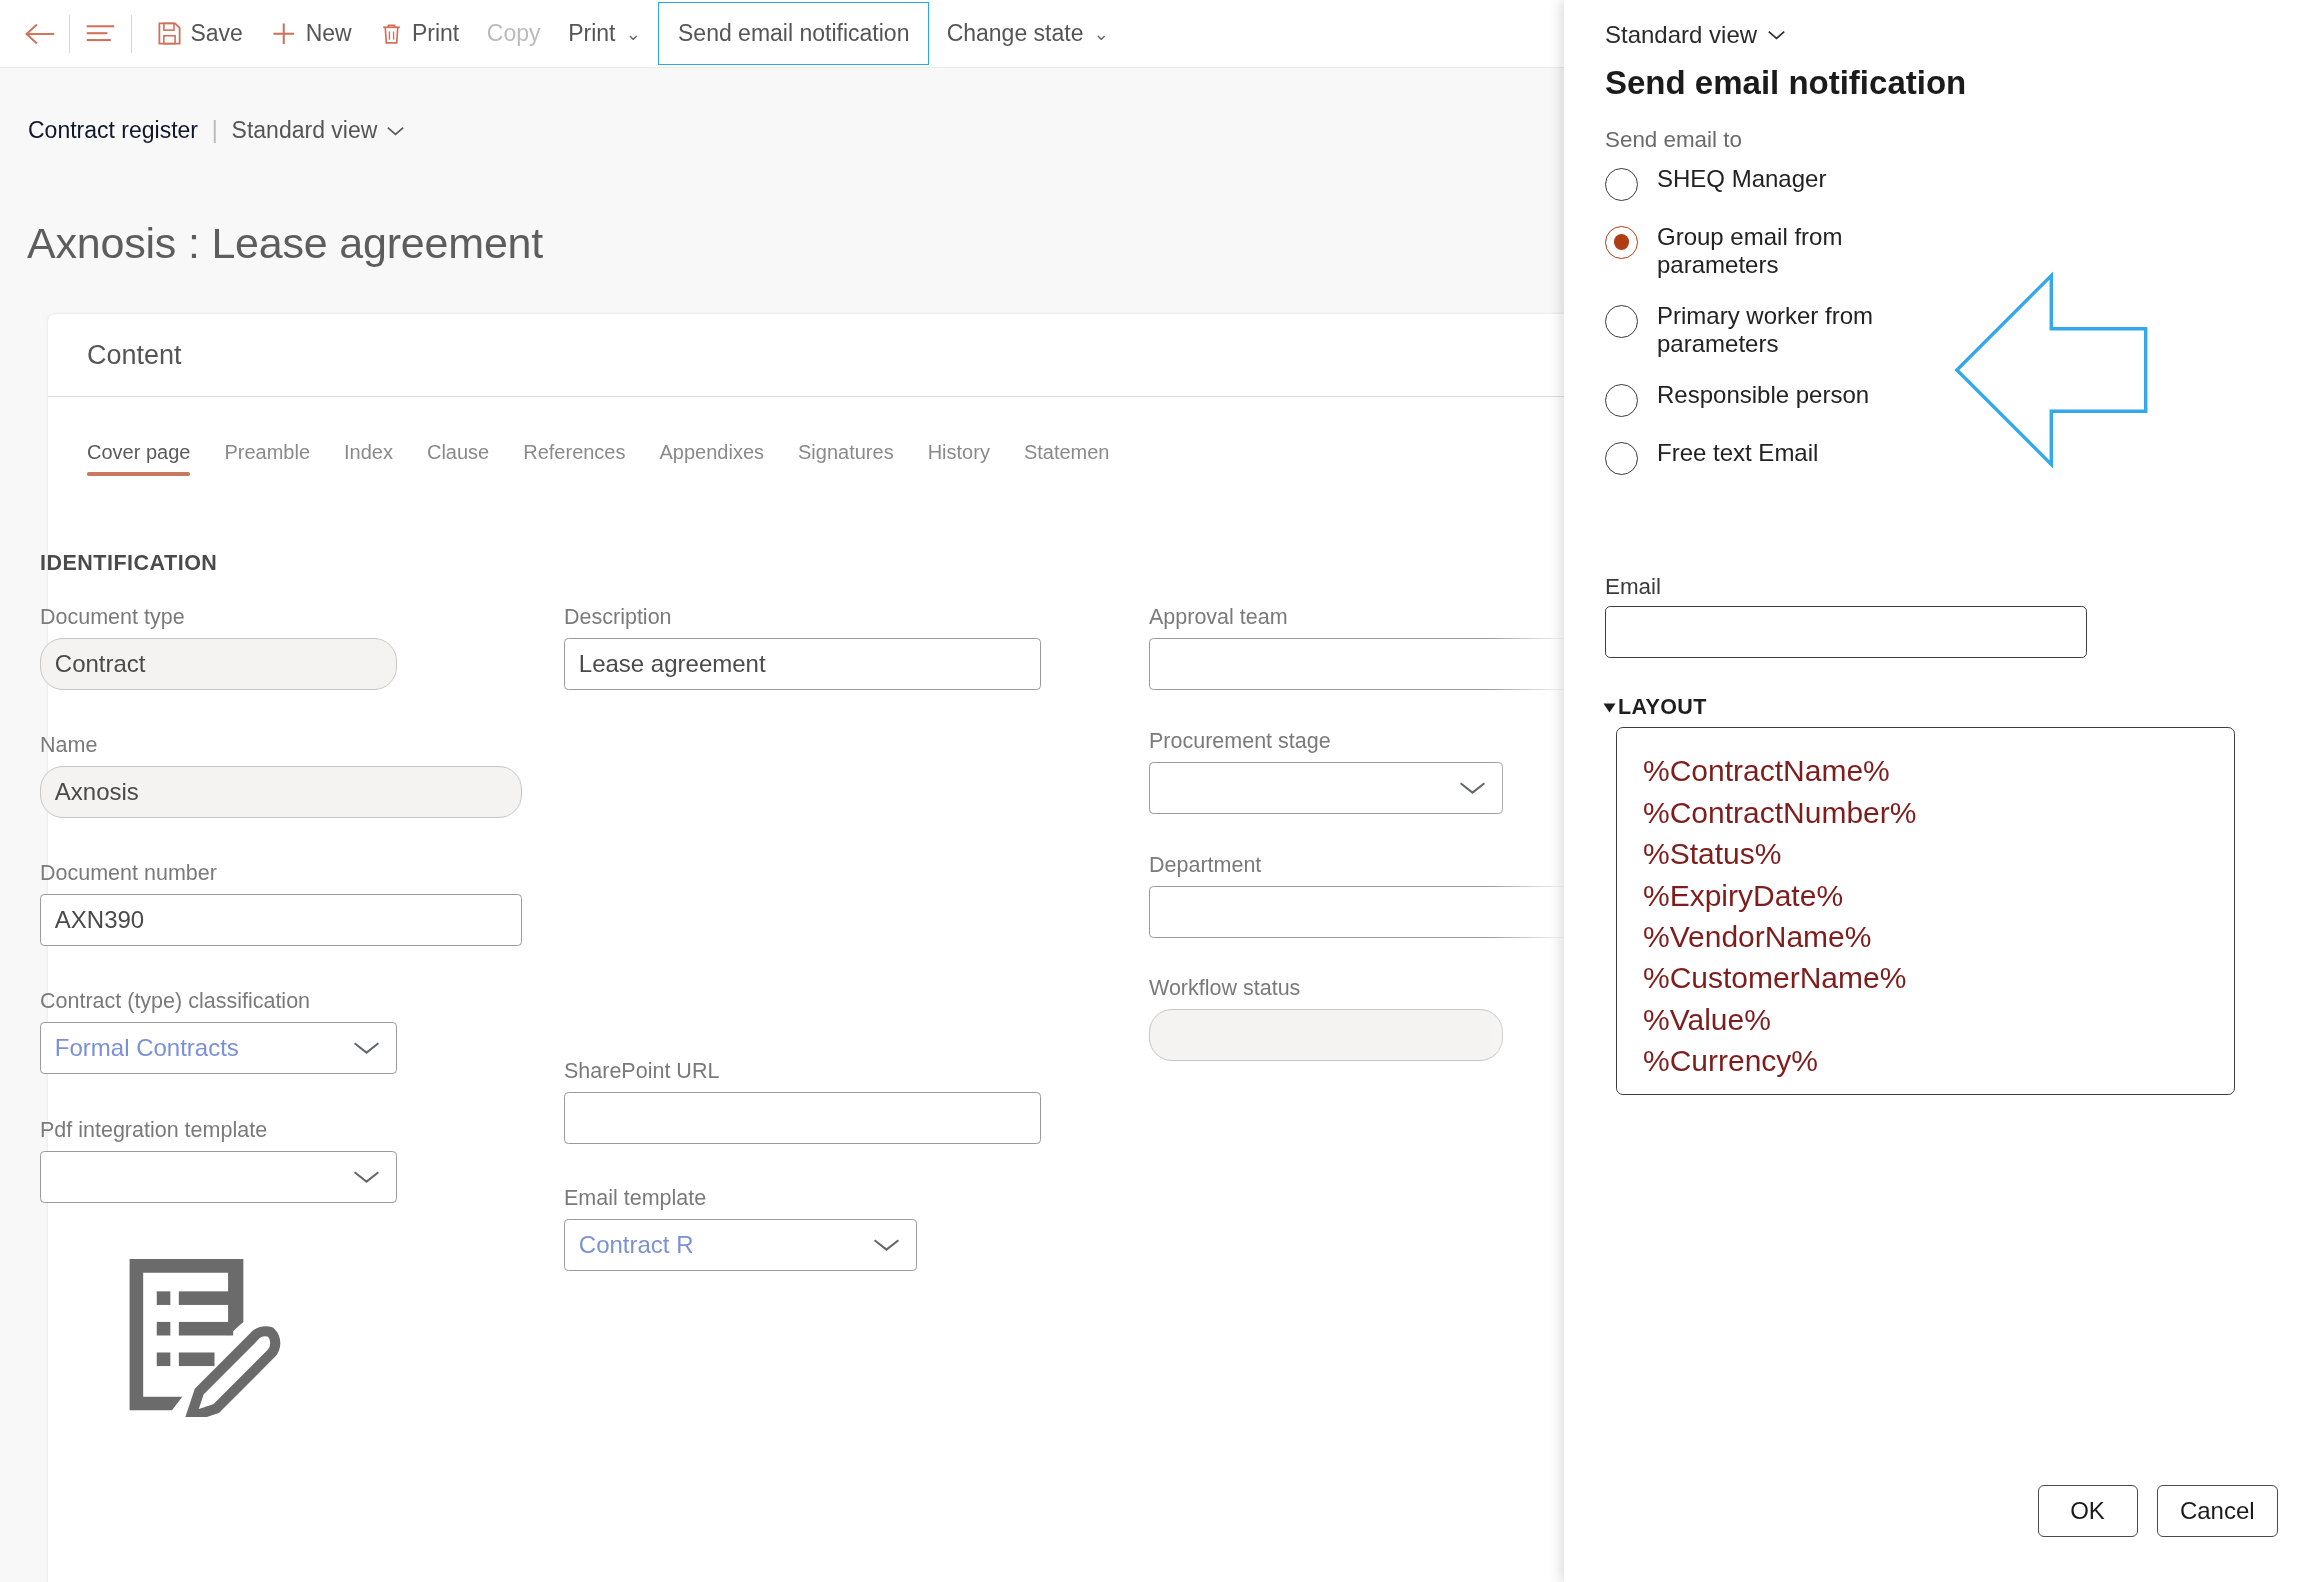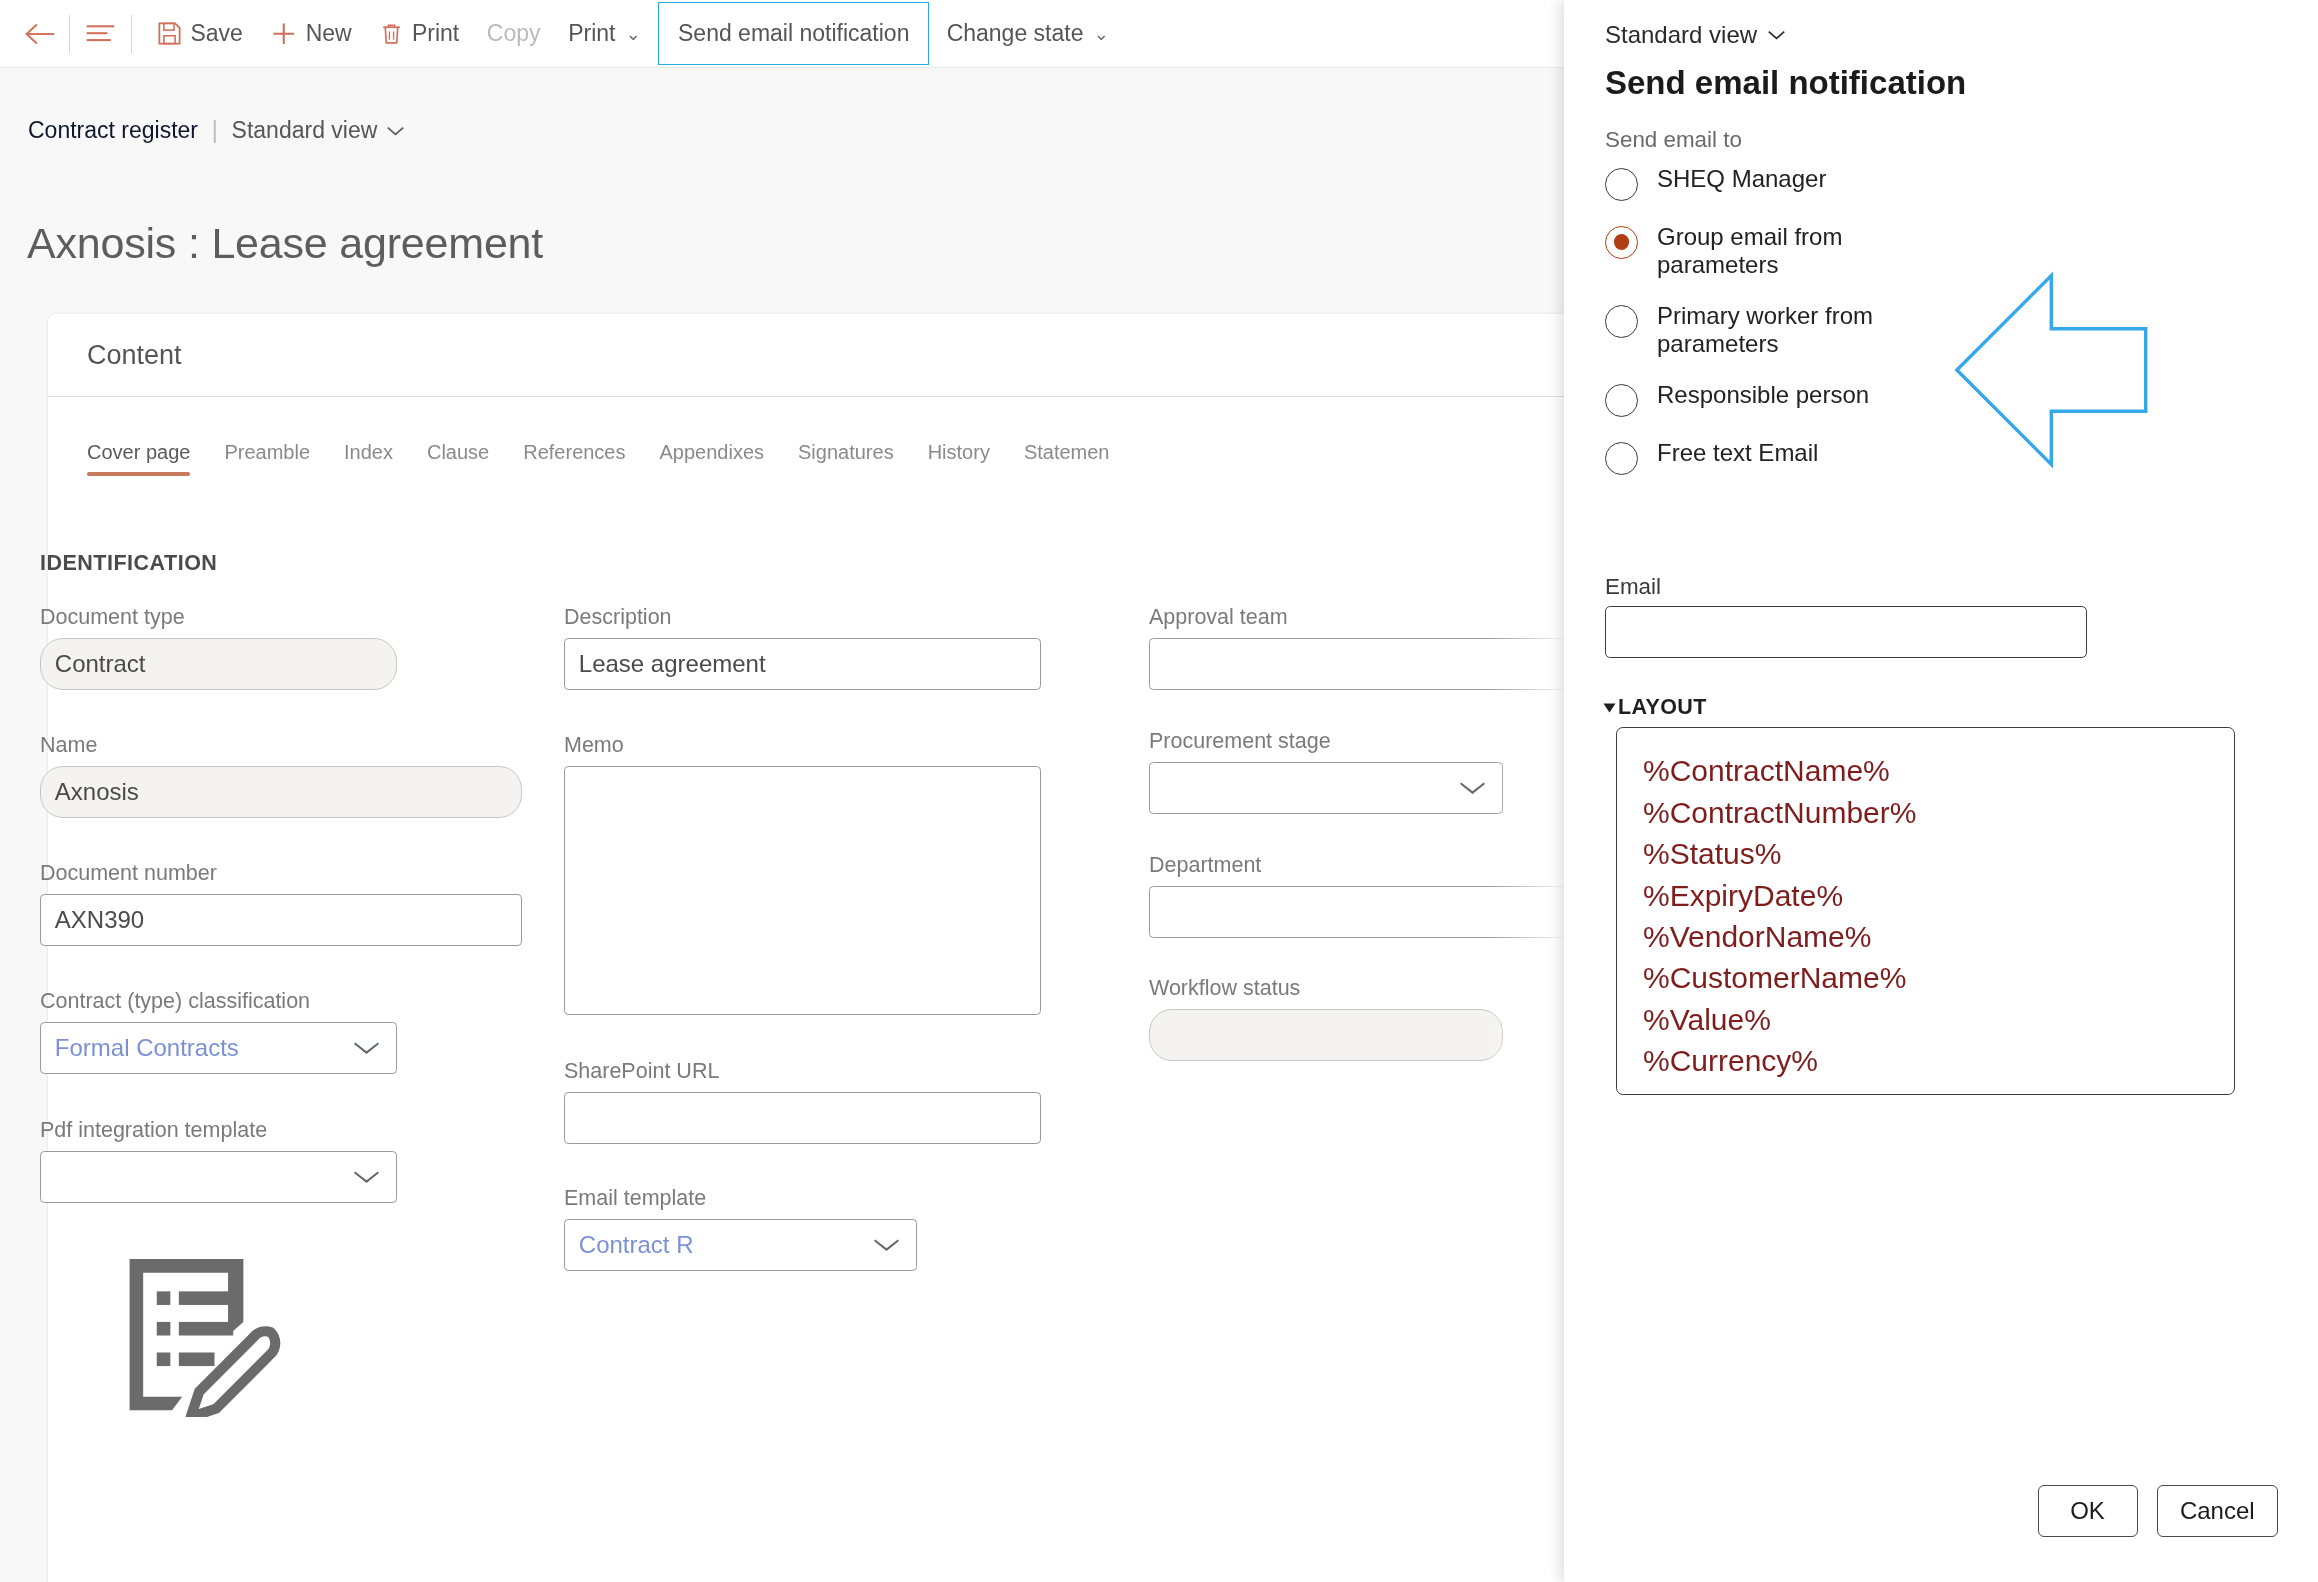--- a/index.html
+++ b/index.html
@@ -335,24 +335,20 @@
         <path d="M4 5 L18 16 L32 5" fill="none" stroke="#63686d" stroke-width="2.4"></path>
       </svg>
     </div>
   </div>
 
   <div class="fld" style="left:564px;top:605px;width:477px;">
     <span class="fld-label">Description</span>
     <div class="inp">Lease agreement</div>
   </div>
 
-  <div class="fld" style="left:564px;top:733px;width:477px;">
-    <span class="fld-label">Memo</span>
-    <div class="inp tall"></div>
-  </div>
 
   <div class="fld" style="left:564px;top:1059px;width:477px;">
     <span class="fld-label">SharePoint URL</span>
     <div class="inp"></div>
   </div>
 
   <div class="fld" style="left:564px;top:1186px;width:353px;">
     <span class="fld-label">Email template</span>
     <div class="inp combo">
       <span class="val">Contract R</span>

